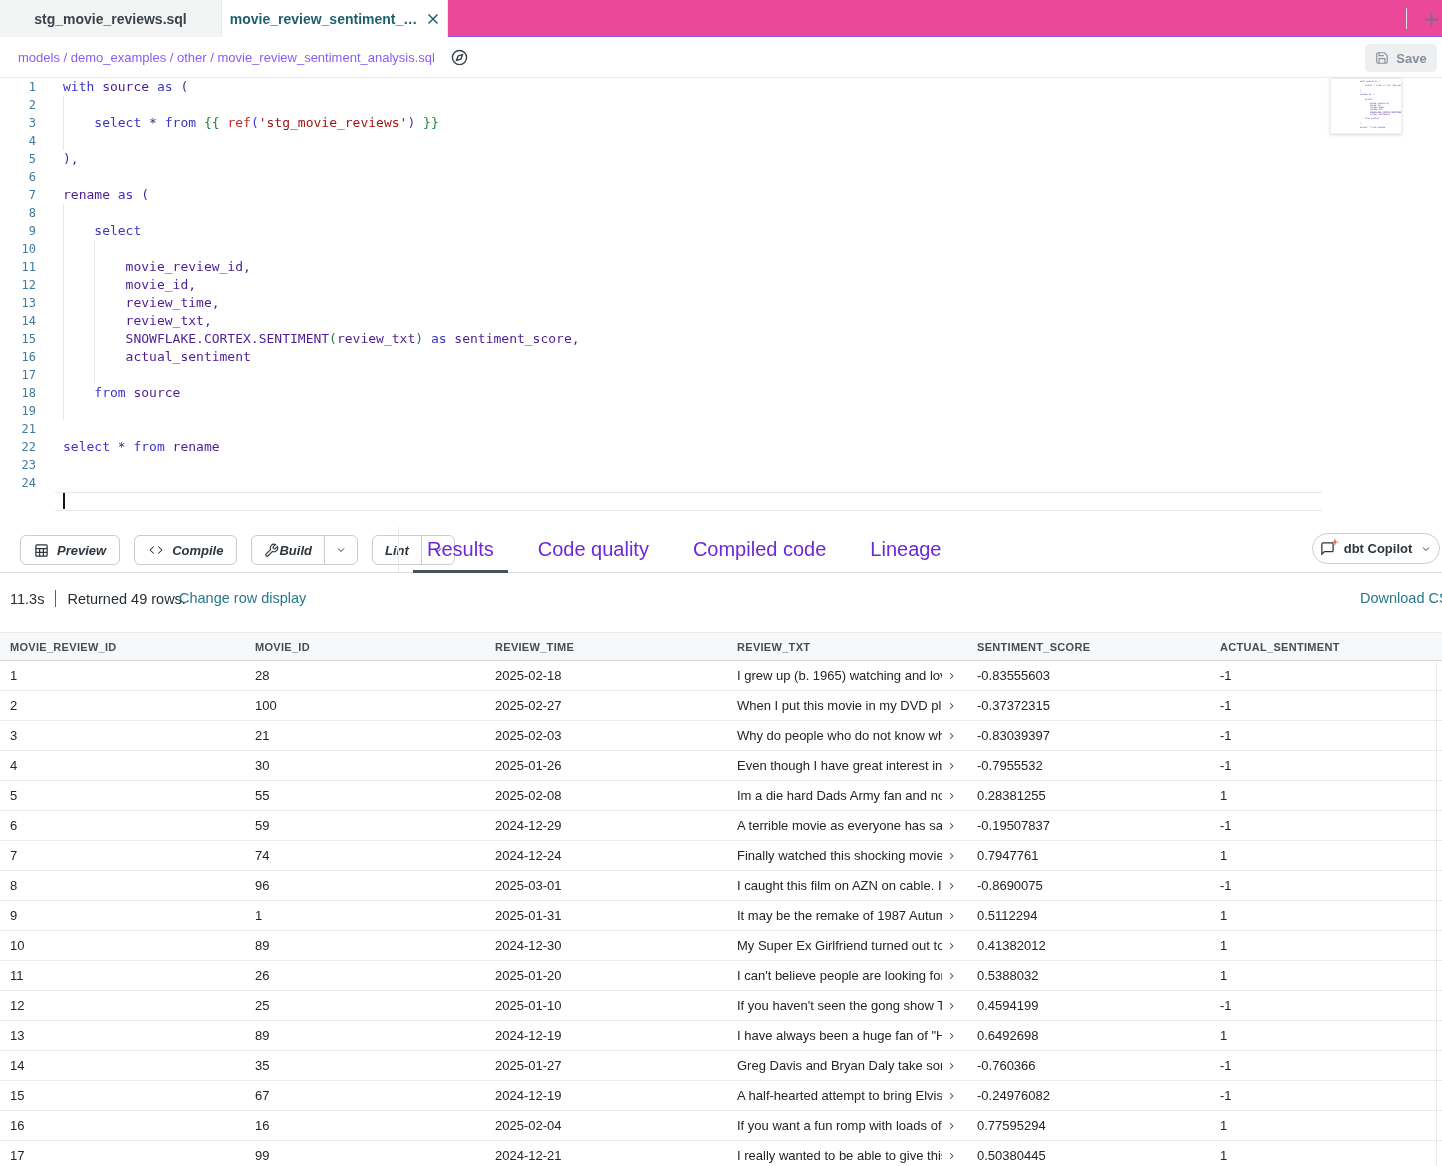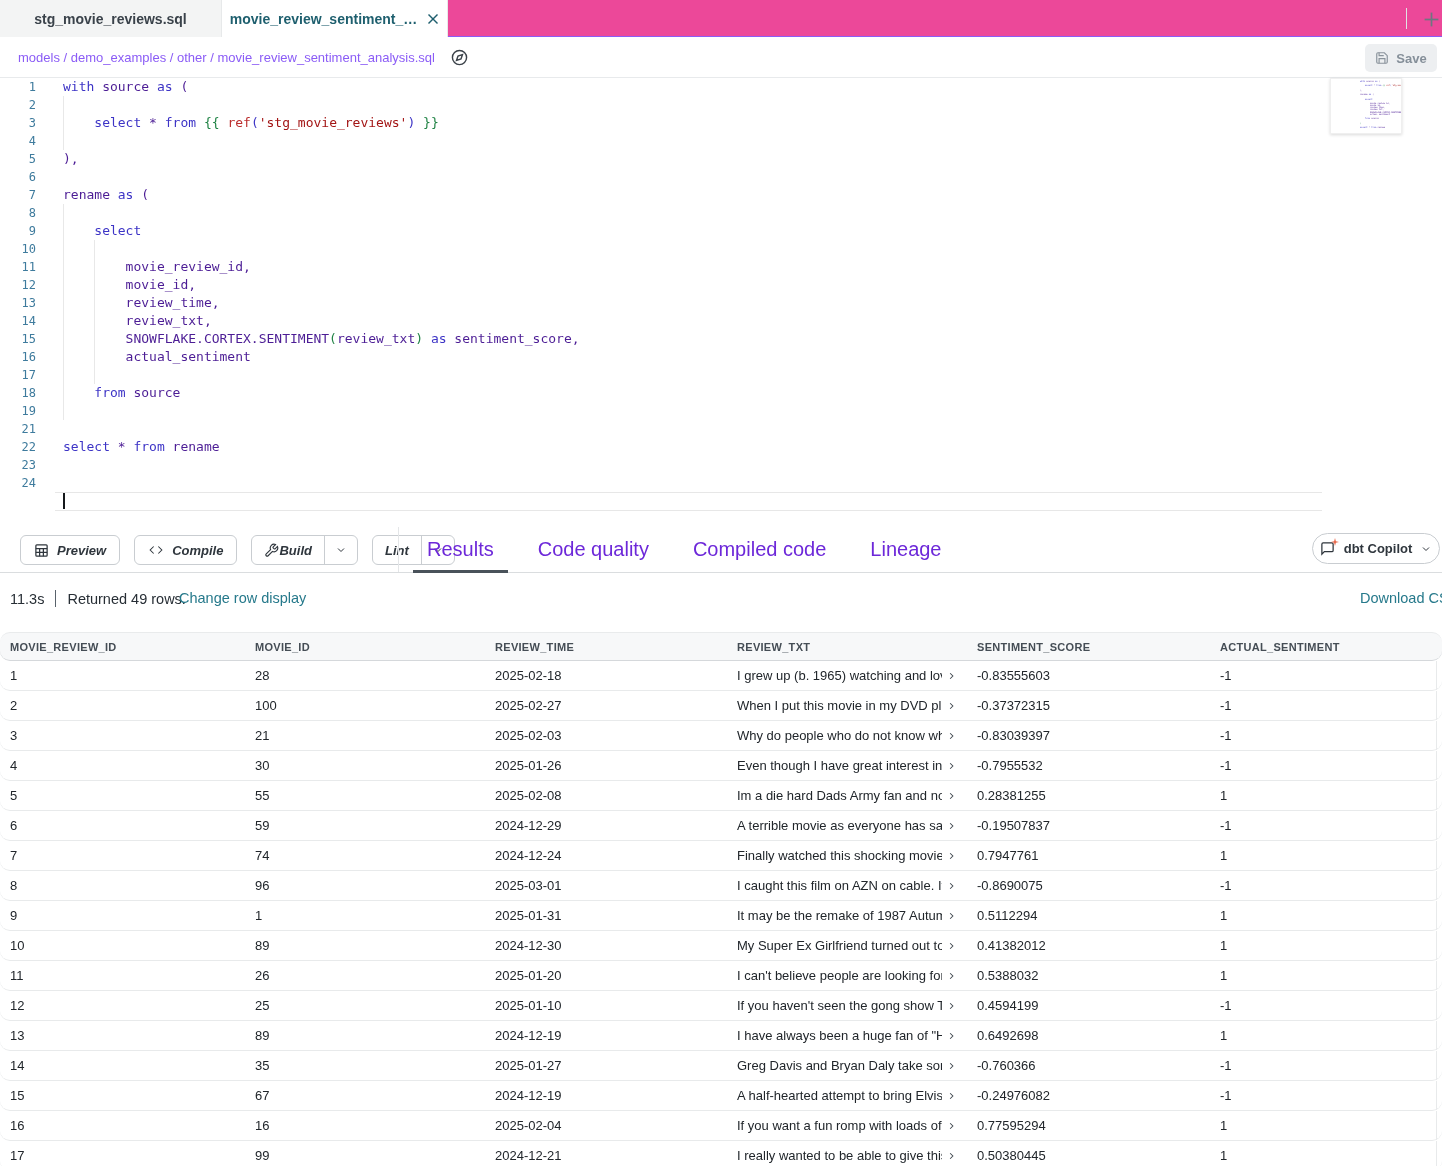--- a/index.html
+++ b/index.html
@@ -87,21 +87,21 @@
   .meta-left { position:absolute; left:10px; top:17px; display:flex; align-items:center;
     font-size:14.5px; color:#272e35; }
   .meta-sep { width:1px; height:17px; background:#59626b; margin:0 11px; }
   .meta-link { color:#26798b; cursor:pointer; font-size:14.5px; }
   .crd-link { position:absolute; left:179px; top:17px; }
   .dl-link { position:absolute; left:1360px; top:17px; white-space:nowrap; }
 
   
   .grid { position:absolute; top:632px; left:0; width:1442px; }
   .thead, .trow { display:grid;
-    grid-template-columns:245px 240px 242px 240px 243px 227px;border-radius:10px; }
+    grid-template-columns:245px 240px 242px 240px 243px 227px; }
   .thead { height:29px; background:#f7f8f9; border-top:1px solid #e9ebec;
     border-bottom:1px solid #d5d8db; align-items:center; }
   .th { padding-left:10px; font-size:11px; font-weight:700; color:#454d55;
     letter-spacing:.3px; white-space:nowrap; overflow:hidden; }
   .trow { height:30px; border-bottom:1px solid #e8eaeb; align-items:center; }
   .td { padding-left:10px; font-size:13px; color:#21262b; white-space:nowrap; overflow:hidden; }
   .td-review { display:flex; align-items:center; padding-right:10px; }
   .td-review .txt { flex:1 1 auto; overflow:hidden; white-space:nowrap; }
   .td-review .chev { flex:none; margin-left:4px; cursor:pointer; display:inline-flex; }
   .td-last { border-right:1px solid #e8eaeb; height:100%; display:flex; align-items:center; }

